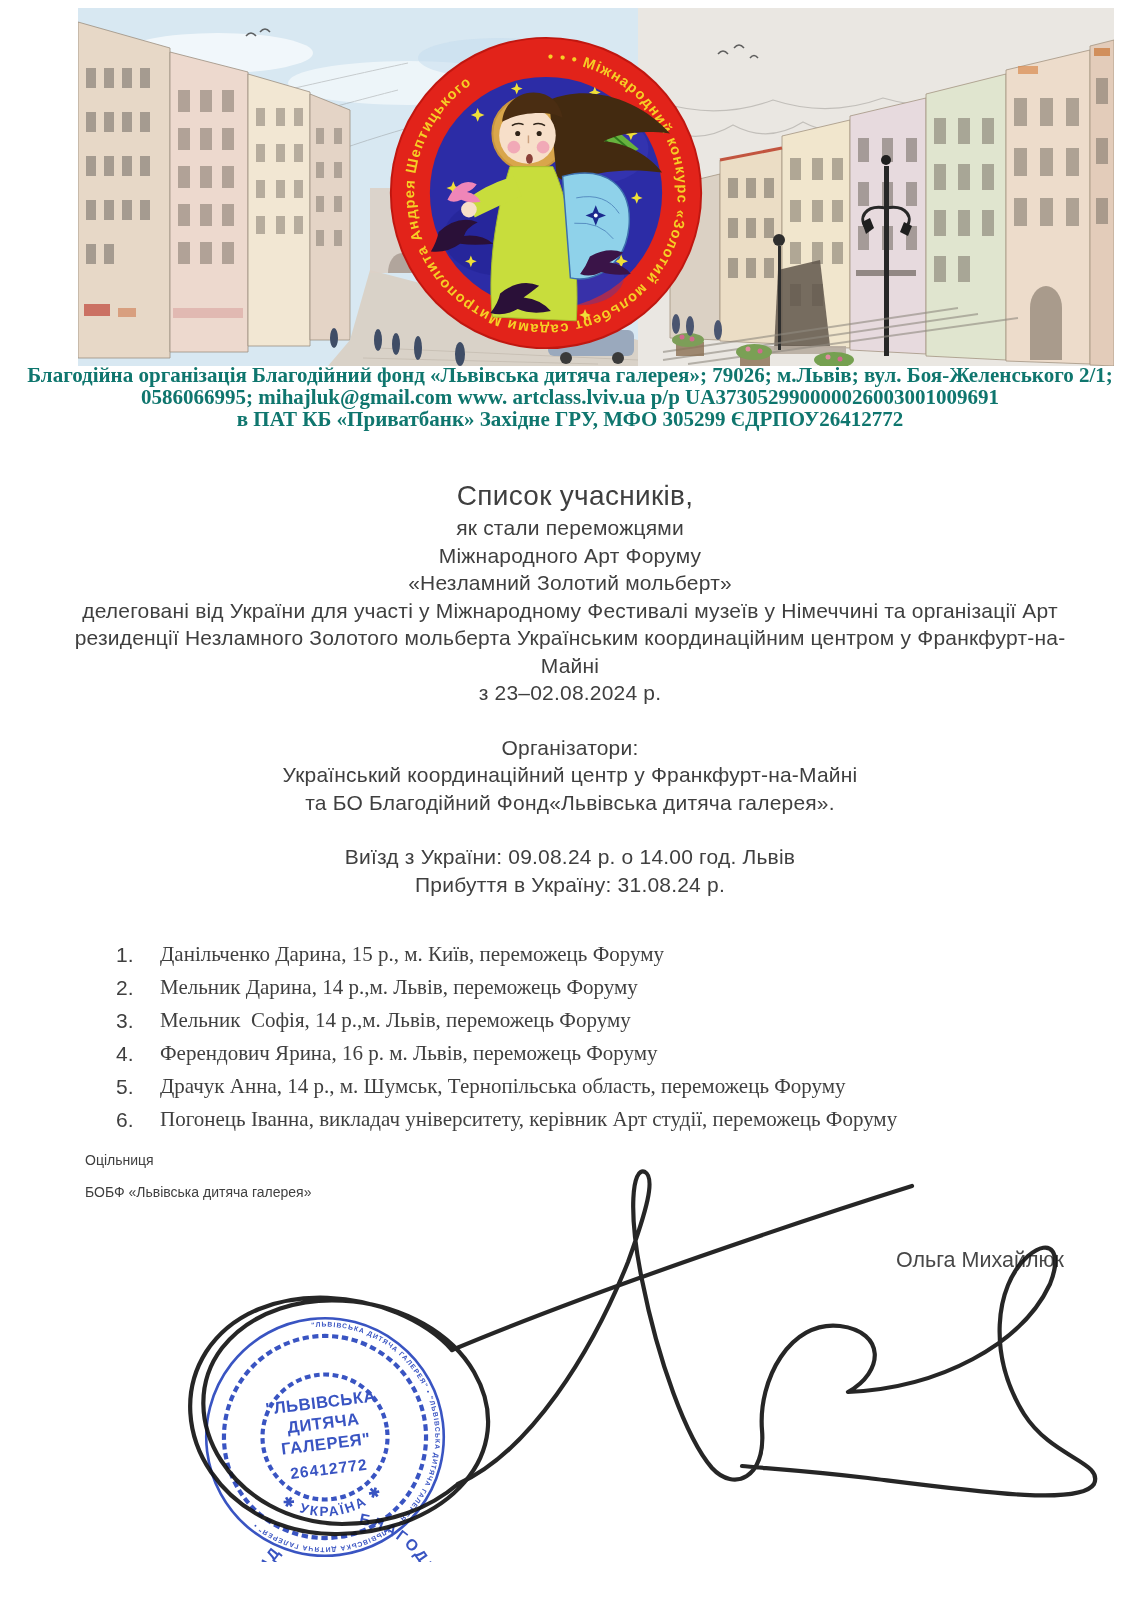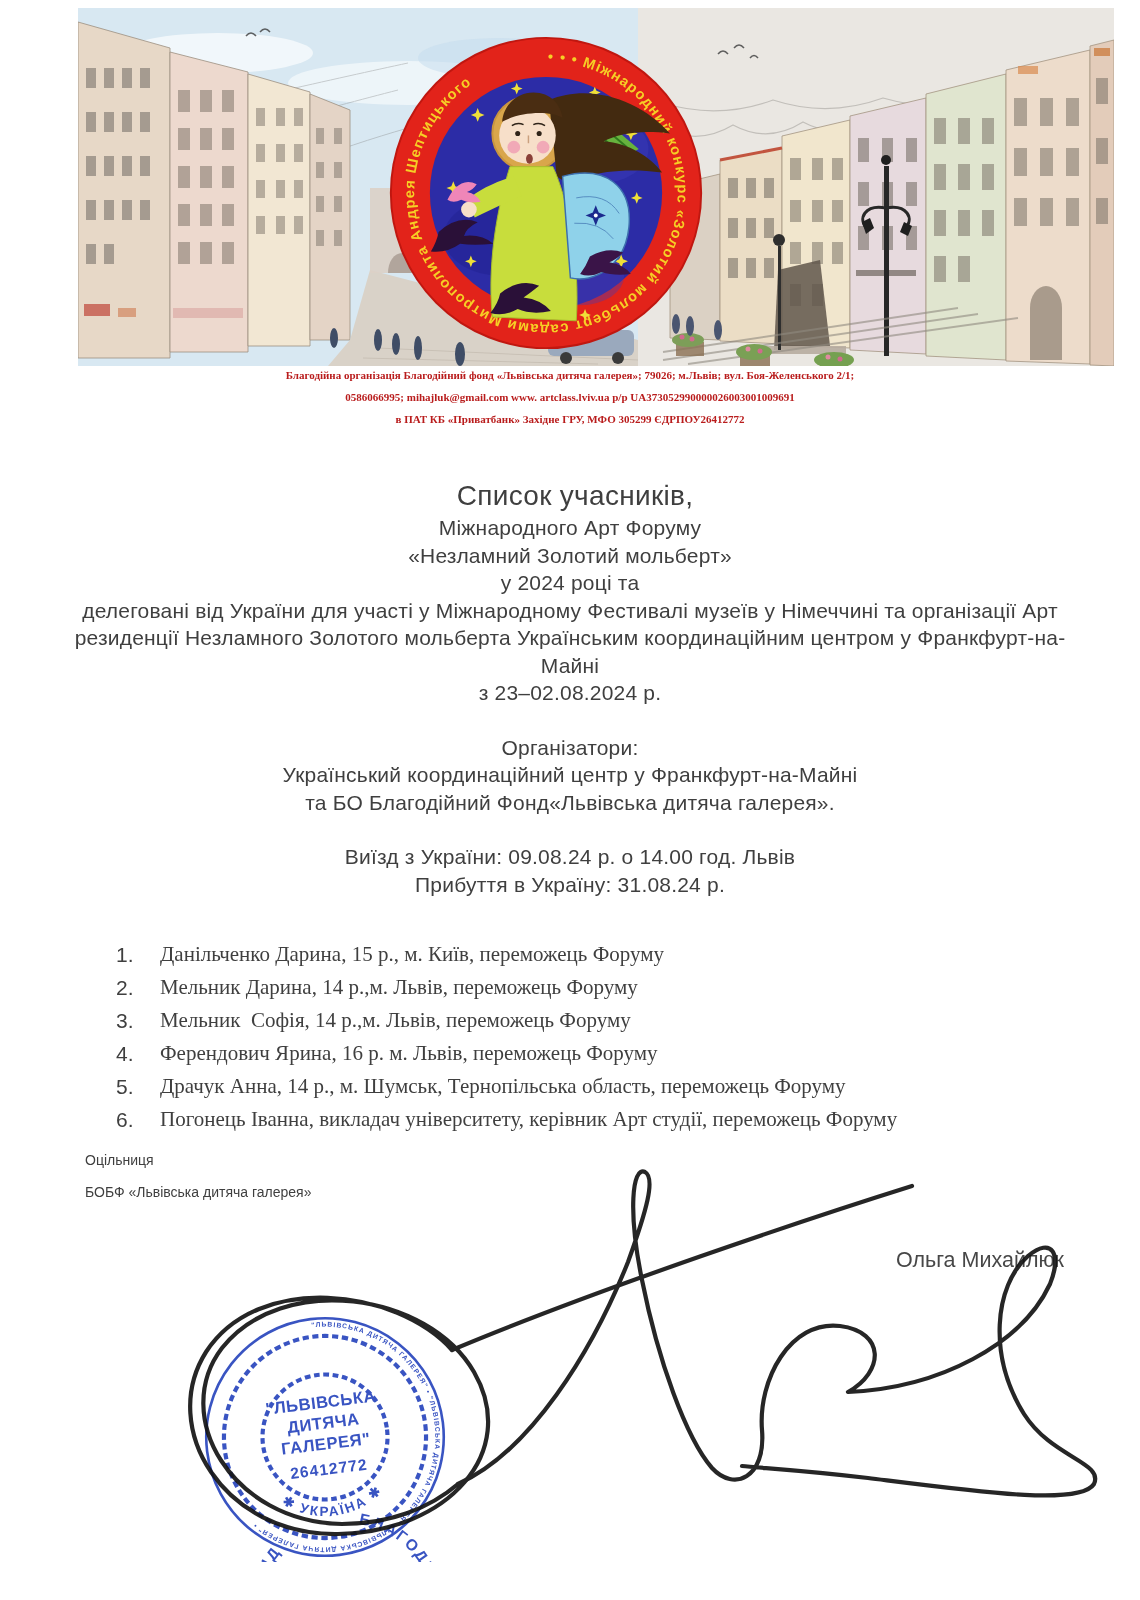--- a/index.html
+++ b/index.html
@@ -1,22 +1,22 @@
 <!DOCTYPE html>
 <html><head>
 <meta charset="utf-8">
 <style>
   html,body{margin:0;padding:0;background:#ffffff;}
   .page{position:relative;width:1140px;height:1600px;background:#ffffff;overflow:hidden;
         font-family:"Liberation Sans",sans-serif;color:#3d3d3d;}
   .header-art{position:absolute;left:78px;top:8px;width:1036px;height:358px;}
   .logo-wrap{position:absolute;left:385px;top:32px;width:322px;height:322px;}
   .org-info{position:absolute;left:0;top:364px;width:1140px;text-align:center;
-            font-family:"Liberation Serif",serif;font-weight:bold;color:#b91c1c;
-            font-size:11px;line-height:22px;}
+            font-family:"Liberation Serif",serif;font-weight:bold;color:#0f766e;
+            font-size:21px;line-height:22px;}
   .doc-body{position:absolute;left:0;top:478px;width:1140px;text-align:center;color:#3f3f3f;}
   .doc-title{font-size:28px;line-height:36px;letter-spacing:.3px;padding-left:10px;}
   .center-line{font-size:21px;line-height:27.5px;letter-spacing:.2px;}
   .gap{height:27px;}
   .list-block{position:absolute;left:0;top:938px;width:1140px;color:#3f3f3f;}
   .p-row{height:33px;font-size:21px;line-height:33px;}
   .p-num{position:absolute;left:116px;width:34px;display:inline-block;}
   .p-text{position:absolute;left:160px;white-space:pre-wrap;font-family:Liberation Serif, serif;}
   .p-row{position:relative;}
   .closing{position:absolute;left:85px;top:1144px;font-size:14px;line-height:32px;color:#3f3f3f;}
@@ -222,23 +222,23 @@
   </div>
 
   <div class="org-info">
     <div>Благодійна організація Благодійний фонд «Львівська дитяча галерея»; 79026; м.Львів; вул. Боя-Желенського 2/1;</div>
     <div>0586066995;  mihajluk@gmail.com www. artclass.lviv.ua р/р UA373052990000026003001009691</div>
     <div>в ПАТ КБ «Приватбанк» Західне ГРУ, МФО 305299 ЄДРПОУ26412772</div>
   </div>
 
   <div class="doc-body">
     <div class="doc-title">Список учасників,</div>
+    <div class="center-line">як стали переможцями</div>
     <div class="center-line">Міжнародного Арт Форуму</div>
     <div class="center-line">«Незламний Золотий мольберт»</div>
-    <div class="center-line">у 2024 році та</div>
     <div class="center-line">делеговані від України для участі у Міжнародному Фестивалі музеїв у Німеччині та організації Арт</div>
     <div class="center-line">резиденції Незламного Золотого мольберта Українським координаційним центром у Франкфурт-на-</div>
     <div class="center-line">Майні</div>
     <div class="center-line">з 23–02.08.2024 р.</div>
     <div class="gap"></div>
     <div class="center-line">Організатори:</div>
     <div class="center-line">Український координаційний центр у Франкфурт-на-Майні</div>
     <div class="center-line">та БО Благодійний Фонд«Львівська дитяча галерея».</div>
     <div class="gap"></div>
     <div class="center-line">Виїзд з України: 09.08.24 р. о 14.00 год. Львів</div>

